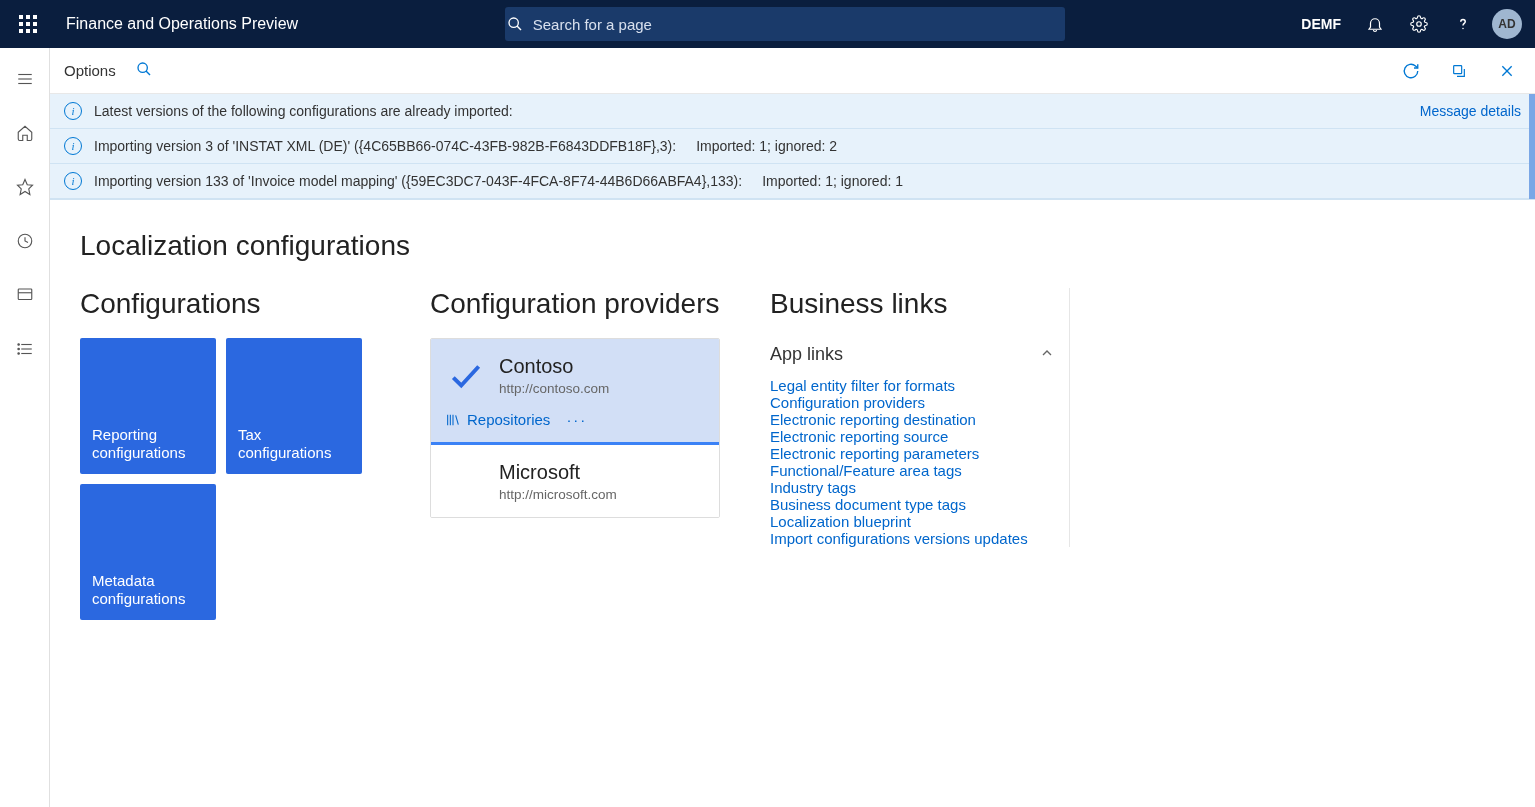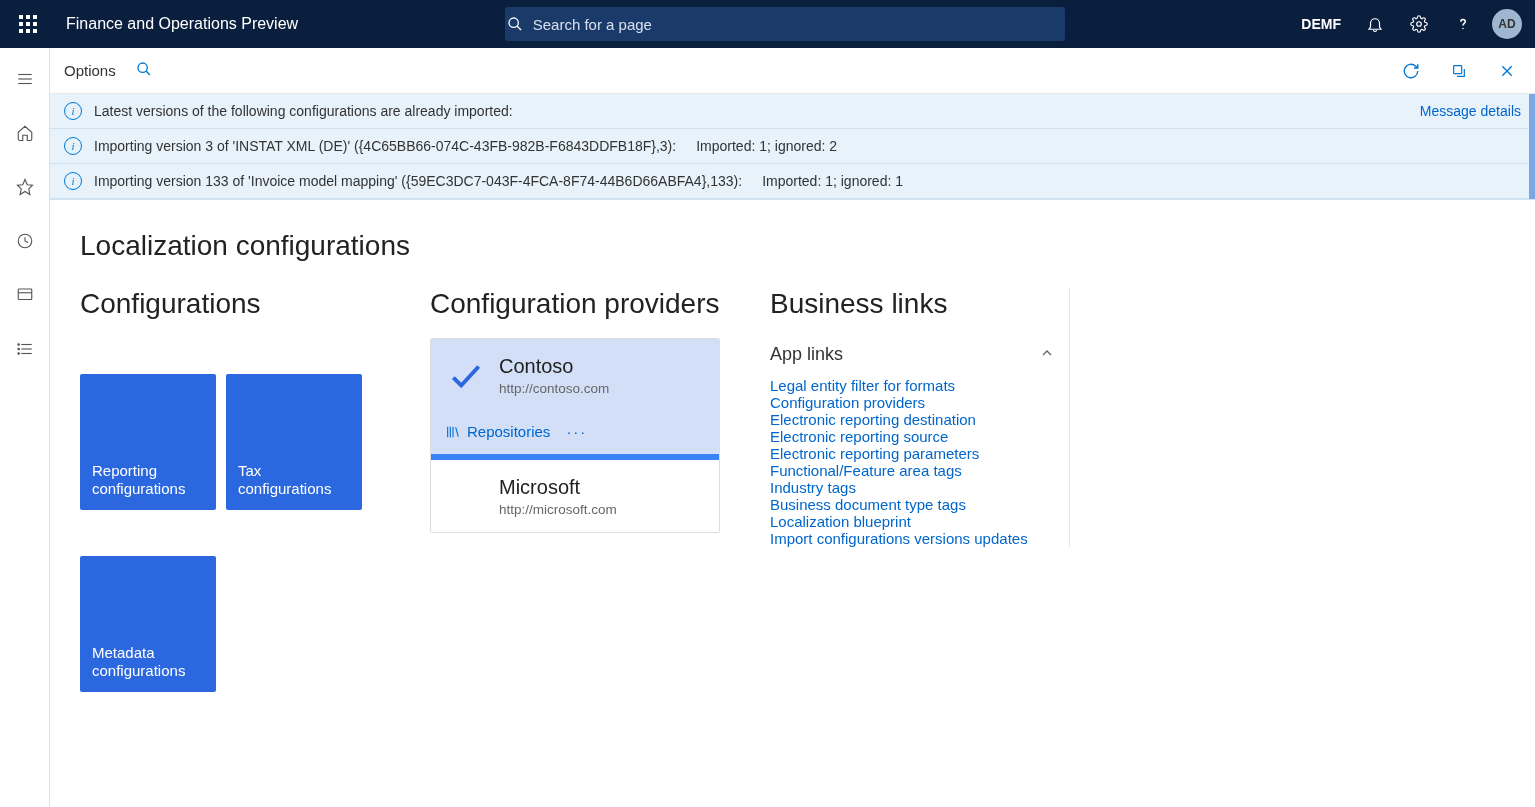--- a/index.html
+++ b/index.html
@@ -50,34 +50,34 @@
 .content-inner { padding: 30px 30px 40px 30px; }
 .page-title { font-size: 28px; font-weight: 400; color: #222; margin-bottom: 26px; }
 
 .cols { display: flex; gap: 50px; align-items: flex-start; }
 
 .section-h { font-size: 28px; font-weight: 400; color: #222; margin-bottom: 18px; }
 
 
 .tiles-col { width: 300px; }
 .tiles { display: flex; flex-wrap: wrap; gap: 10px; }
-.tile { width: 136px; height: 136px; background: #2b68e0; color: #fff; border-radius: 2px; padding: 12px; display: flex; align-items: flex-end; cursor: pointer; font-size: 15px; line-height: 1.2; margin-top: 36px; }
+.tile { width: 136px; height: 136px; background: #2b68e0; color: #fff; border-radius: 2px; padding: 12px; display: flex; align-items: flex-end; cursor: pointer; font-size: 15px; line-height: 1.2; }
 
 
 .providers-col { width: 290px; }
 .prov-list { border: 1px solid #ddd; border-radius: 2px; overflow: hidden; }
-.prov-card { padding: 16px 14px 14px 14px; border-bottom: 6px solid #3b82f6; background: #fff; }
+.prov-card { padding: 16px 14px 14px 14px; border-bottom: 3px solid #3b82f6; background: #fff; }
 .prov-card.active { background: #d2dff6; }
 .prov-card:last-child { border-bottom: none; }
 .prov-head { display: flex; align-items: flex-start; gap: 12px; }
 .check-mark { width: 42px; height: 42px; display: flex; align-items: center; justify-content: center; color: #2b68e0; visibility: hidden; }
 .prov-card.active .check-mark { visibility: visible; }
 .prov-name { font-size: 20px; font-weight: 400; color: #222; }
 .prov-url { font-size: 13.5px; color: #666; margin-top: 3px; }
-.prov-actions { margin-top: 26px; display: flex; align-items: center; gap: 16px; color: #0066cc; font-size: 15px; }
+.prov-actions { margin-top: 14px; display: flex; align-items: center; gap: 16px; color: #0066cc; font-size: 15px; }
 .prov-actions .repo-link { display: flex; align-items: center; gap: 6px; cursor: pointer; }
 .prov-actions .more { cursor: pointer; letter-spacing: 2px; }
 
 
 .links-col { width: 300px; border-right: 1px solid #e6e6e6; padding-right: 14px; }
 .app-links-head { display: flex; align-items: center; justify-content: space-between; padding: 6px 0 12px 0; }
 .app-links-head .al-title { font-size: 18px; font-weight: 400; }
 .app-links-head .chev { color: #666; cursor: pointer; }
 .link-list { display: flex; flex-direction: column; gap: 0; }
 .link-list a { color: #0066cc; text-decoration: none; font-size: 15px; cursor: pointer; }

